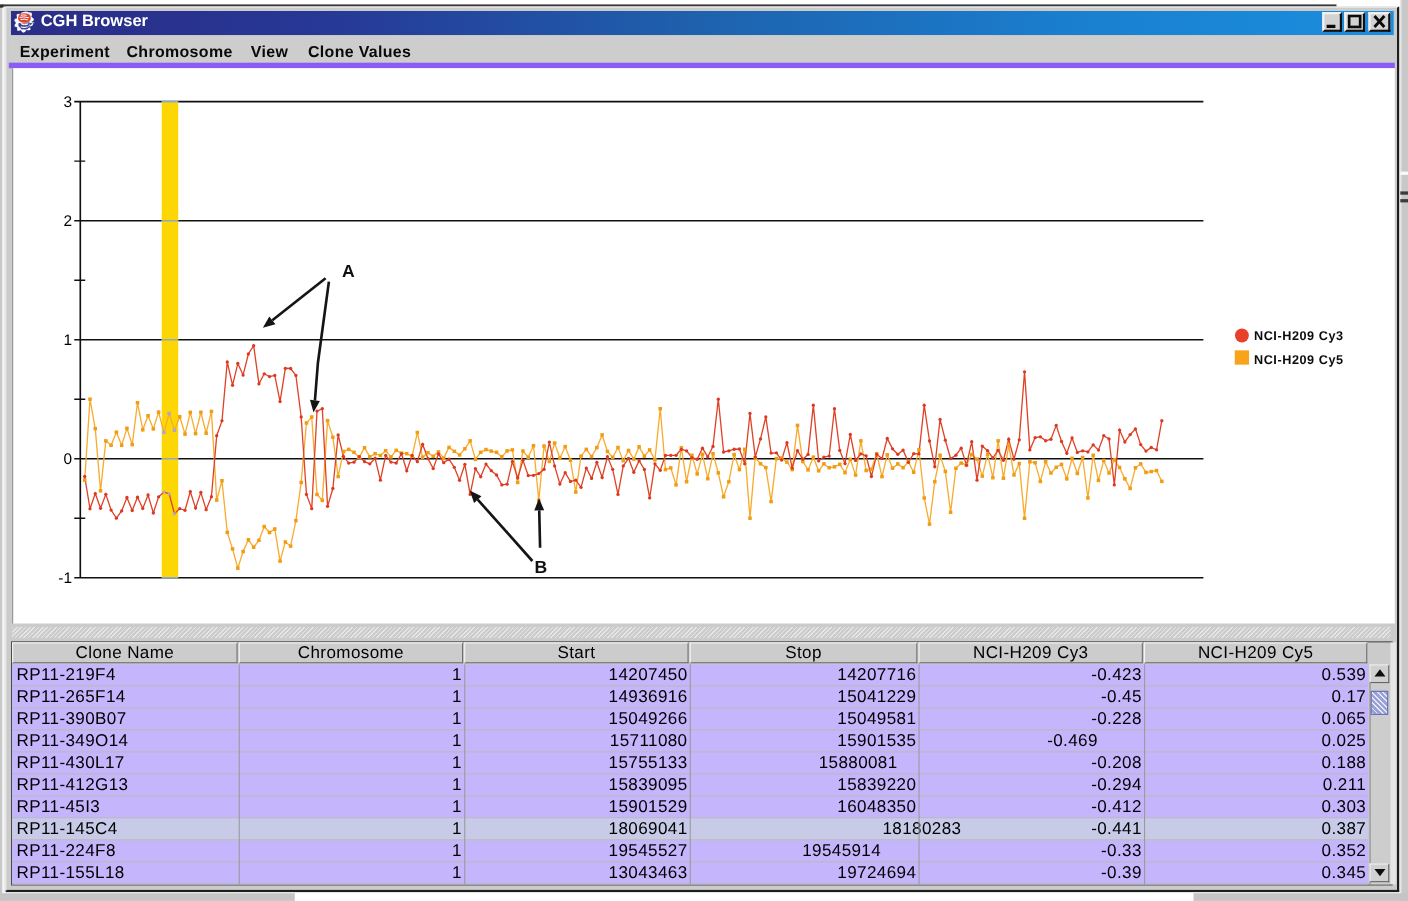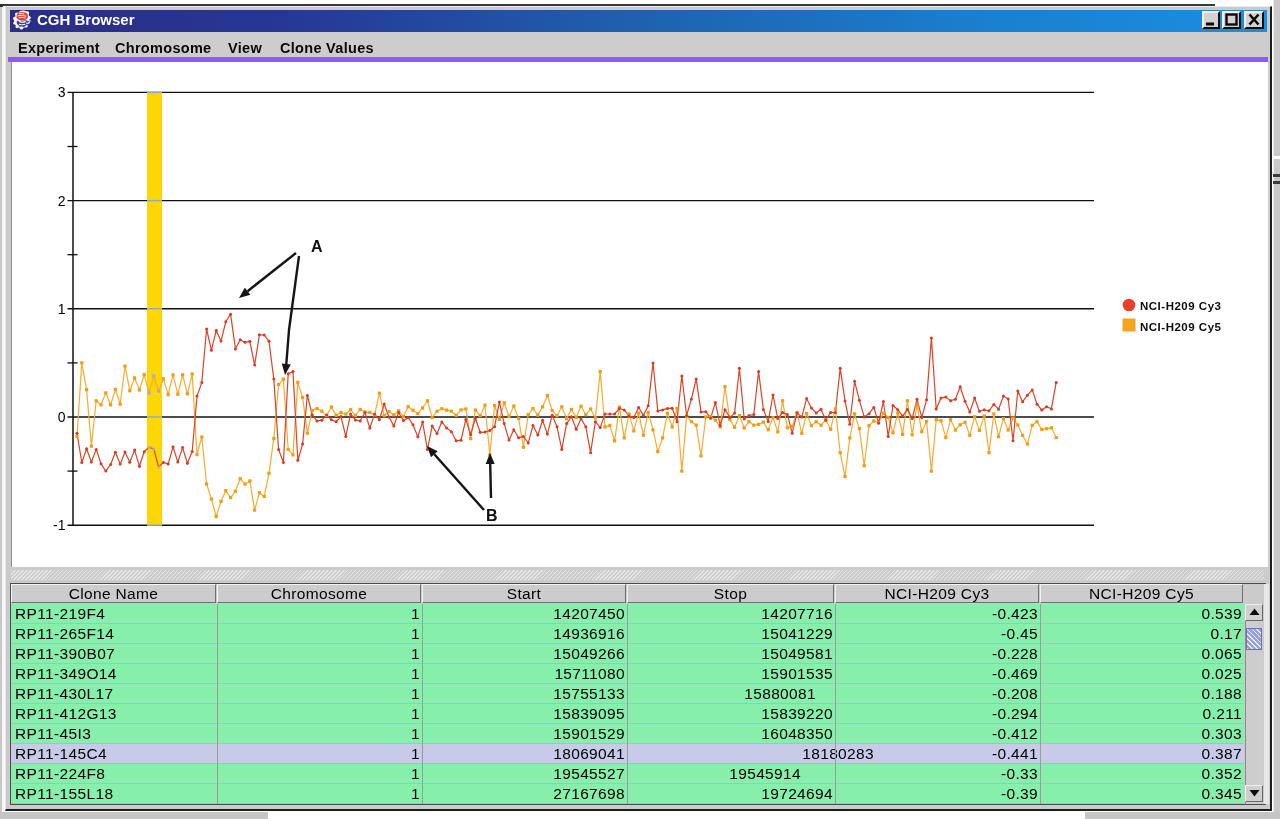--- a/index.html
+++ b/index.html
@@ -36,21 +36,21 @@
   background:#cccccc repeating-linear-gradient(135deg,rgba(255,255,255,.5) 0 1px,rgba(0,0,0,0) 1px 2.8px); }
 
 #tablewrap { left:10px; top:583px; width:1256px; height:222px; background:#cbcbcb; border:1px solid #4c4c4c; }
 
 #thead { left:11px; top:584px; width:1233px; height:20px; }
 .hc { position:absolute; top:0; height:19px; background:#cccccc; text-align:center;
   font-size:15.5px; color:#000; line-height:18px; letter-spacing:.35px;
   border-top:1px solid #f4f4f4; border-left:1px solid #f4f4f4;
   border-right:1px solid #6e6e6e; border-bottom:1px solid #6e6e6e; }
 
-#tbody { left:11px; top:604px; width:1233px; height:200px; background:#86efac; }
+#tbody { left:11px; top:604px; width:1233px; height:200px; background:#c4b5fd; }
 .row { position:absolute; left:0; width:1233px; height:20px; border-bottom:1px solid #b9b9b9; }
 .row.hl { background:#c7cbe8; }
 .cell { position:absolute; top:0; height:19px; font-size:15.5px; line-height:19px; color:#000; letter-spacing:.35px; }
 .cl { text-align:left; padding-left:4px; }
 .cr { text-align:right; padding-right:1px; }
 .vsep { position:absolute; top:0; width:1px; height:200px; background:#9b9b9b; }
 
 #sbar { left:1245px; top:605px; width:18px; height:199px; background:#cdcdcd;
   border-left:1px solid #8b8b8b; }
 .sbtn { left:1245px; width:18px; height:17px; background:#d0d0d0; border:1px solid #666;
@@ -594,21 +594,21 @@
         <div class="cell cr" style="left:411px;width:204px">15049266</div>
         <div class="cell cr" style="left:616px;width:207px">15049581</div>
         <div class="cell cr" style="left:824px;width:204px">-0.228</div>
         <div class="cell cr" style="left:1029px;width:203px">0.065</div>
       </div>
 <div class="row" style="top:60px">
         <div class="cell cl" style="left:0px;width:205px">RP11-349O14</div>
         <div class="cell cr" style="left:206px;width:204px">1</div>
         <div class="cell cr" style="left:411px;width:204px">15711080</div>
         <div class="cell cr" style="left:616px;width:207px">15901535</div>
-        <div class="cell cr" style="left:824px;width:204px">-0.469</div>
+        <div class="cell cr" style="left:784px;width:204px">-0.469</div>
         <div class="cell cr" style="left:1029px;width:203px">0.025</div>
       </div>
 <div class="row" style="top:80px">
         <div class="cell cl" style="left:0px;width:205px">RP11-430L17</div>
         <div class="cell cr" style="left:206px;width:204px">1</div>
         <div class="cell cr" style="left:411px;width:204px">15755133</div>
         <div class="cell cr" style="left:616px;width:190px">15880081</div>
         <div class="cell cr" style="left:824px;width:204px">-0.208</div>
         <div class="cell cr" style="left:1029px;width:203px">0.188</div>
       </div>
@@ -640,21 +640,21 @@
         <div class="cell cl" style="left:0px;width:205px">RP11-224F8</div>
         <div class="cell cr" style="left:206px;width:204px">1</div>
         <div class="cell cr" style="left:411px;width:204px">19545527</div>
         <div class="cell cr" style="left:616px;width:175px">19545914</div>
         <div class="cell cr" style="left:824px;width:204px">-0.33</div>
         <div class="cell cr" style="left:1029px;width:203px">0.352</div>
       </div>
 <div class="row" style="top:180px">
         <div class="cell cl" style="left:0px;width:205px">RP11-155L18</div>
         <div class="cell cr" style="left:206px;width:204px">1</div>
-        <div class="cell cr" style="left:411px;width:204px">27167698</div>
+        <div class="cell cr" style="left:411px;width:204px">13043463</div>
         <div class="cell cr" style="left:616px;width:207px">19724694</div>
         <div class="cell cr" style="left:824px;width:204px">-0.39</div>
         <div class="cell cr" style="left:1029px;width:203px">0.345</div>
       </div>
 <div class="vsep" style="left:206px"></div>
       <div class="vsep" style="left:411px"></div>
       <div class="vsep" style="left:616px"></div>
       <div class="vsep" style="left:824px"></div>
       <div class="vsep" style="left:1029px"></div>
   </div>

